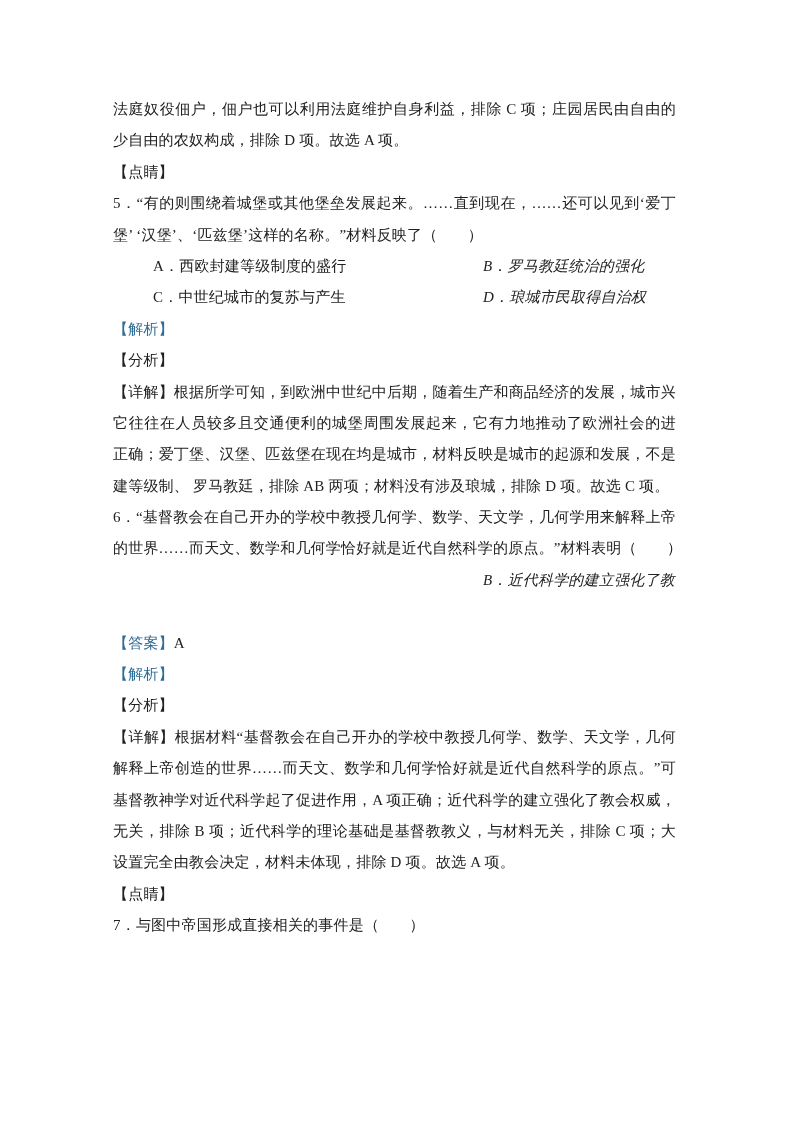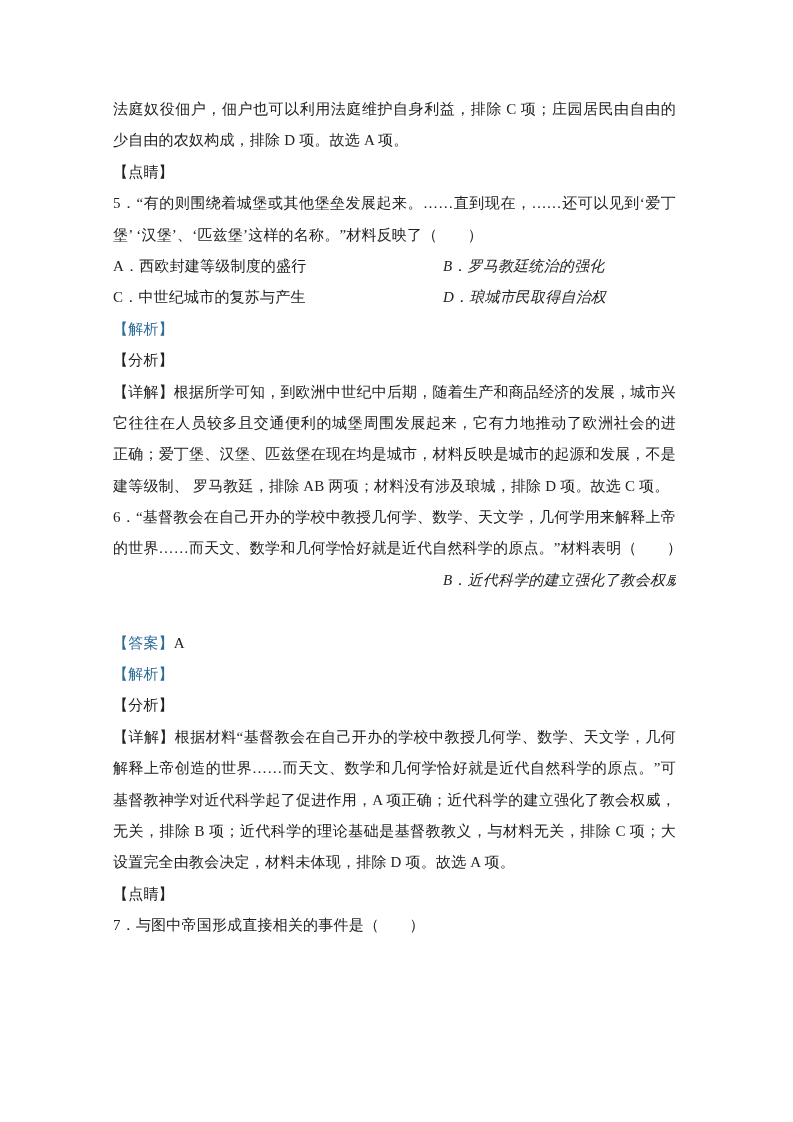--- a/index.html
+++ b/index.html
@@ -30,21 +30,21 @@
     text-align: left;
     letter-spacing: 0.2px;
     overflow: hidden;
   }
   .line.fill {
     white-space: normal;
     text-align: justify;
     text-align-last: justify;
     text-justify: inter-character;
   }
-  .line.options { position: relative; }
+  .line.options { position: relative; margin-left: 40px; }
   .opt-right { position: absolute; left: 330px; top: 0; font-style: italic; }
   .c-blue { color: var(--accent-blue); }
 </style>
 </head>
 <body>
 
 <div class="page">
   <div class="doc">
       <div class="line fill">法庭奴役佃户，佃户也可以利用法庭维护自身利益，排除 C 项；庄园居民由自由的农民和缺</div>
       <div class="line">少自由的农奴构成，排除 D 项。故选 A 项。</div>

